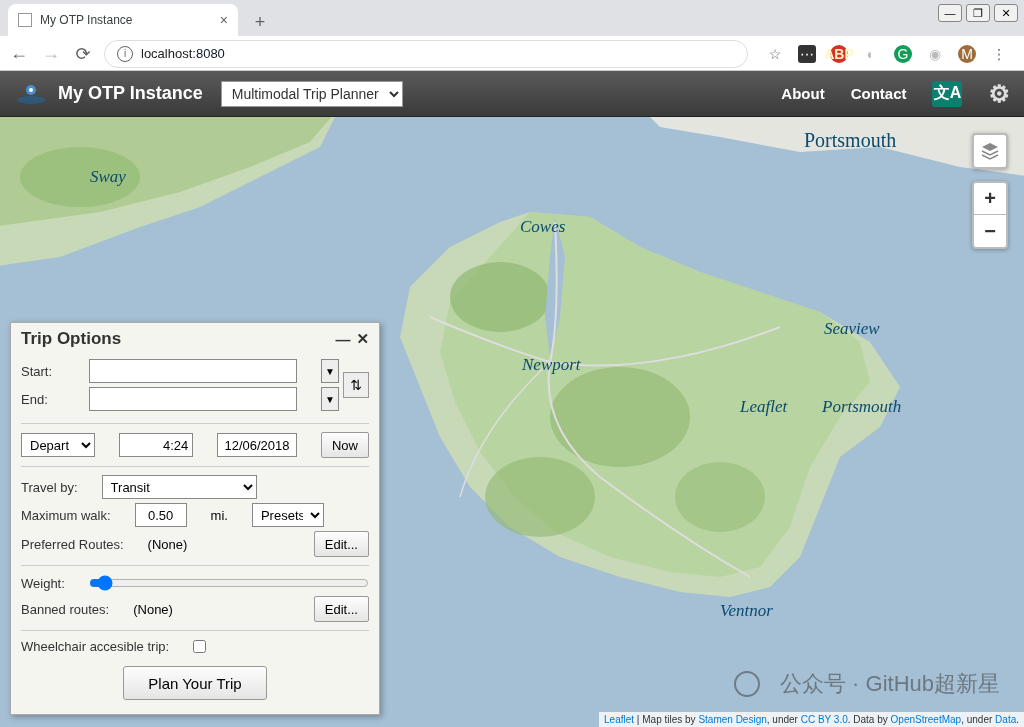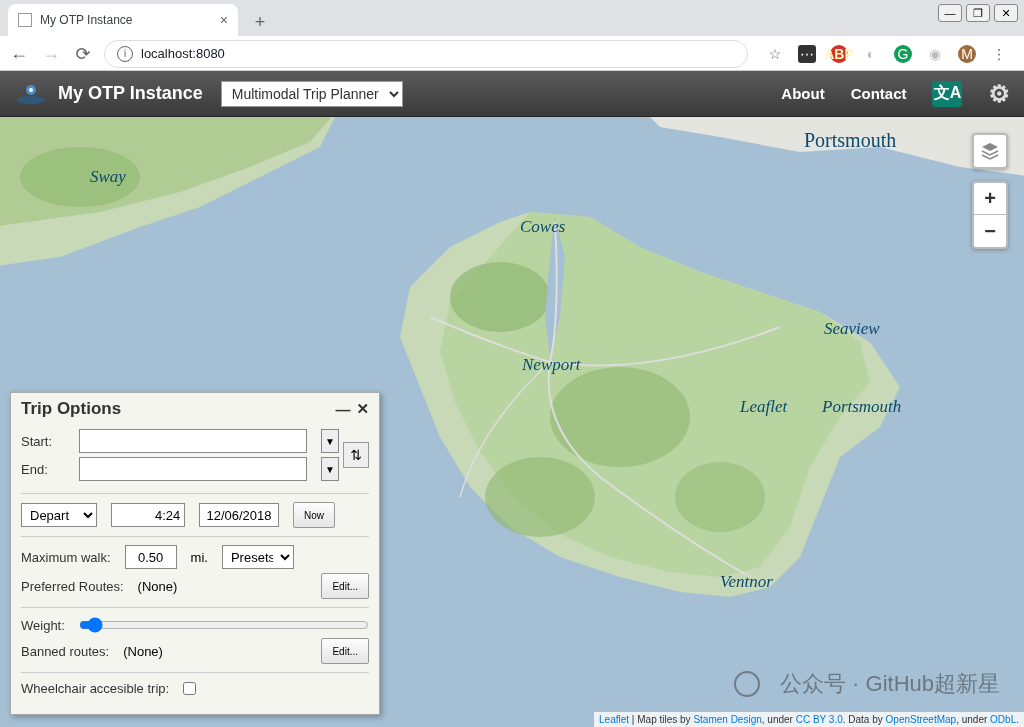--- a/index.html
+++ b/index.html
@@ -53,29 +53,29 @@
 .attribution a{color:#0078d4;text-decoration:none;}
 .watermark { position:absolute; bottom:28px; right:24px; font-size:22px; color:rgba(60,60,60,0.55); display:flex;align-items:center;gap:20px;}
 .watermark .wc-icon{width:26px;height:26px;border:2px solid rgba(60,60,60,0.5);border-radius:50%;position:relative;}
 
 
 .trip-panel { position:absolute; left:10px; bottom:12px; width:370px; background:#f5f5f0; border:1px solid #aaa; box-shadow:2px 2px 6px rgba(0,0,0,0.3); padding:6px 10px 14px;}
 .panel-head { display:flex; align-items:center; margin-bottom:6px;}
 .panel-title { font-size:17px; font-weight:bold; color:#333;}
 .panel-min, .panel-close { margin-left:6px; font-size:15px; font-weight:bold; color:#333; cursor:pointer;}
 .panel-min{margin-left:auto;}
-.row { display:flex; align-items:center; margin:4px 0; font-size:13px; gap:14px;}
+.row { display:flex; align-items:center; margin:4px 0; font-size:13px; gap:24px;}
 .row label{color:#333;}
 .loc-row label{width:44px;}
 .loc-input { flex:1; height:24px; border:1px solid #888; background:#fff;}
 .loc-dd { width:18px;height:24px;border:1px solid #888;background:#eee;display:flex;align-items:center;justify-content:center;font-size:10px;cursor:pointer;}
 .swap-btn { width:26px;height:26px;border:1px solid #999;background:#eee;display:flex;align-items:center;justify-content:center;margin-left:4px;cursor:pointer;font-size:14px;}
 .sel { height:24px;border:1px solid #888;background:#fff;font-size:13px;padding:0 4px;}
 .txt-input { height:24px;border:1px solid #888;background:#fff;font-size:13px;padding:0 4px;text-align:center;}
-.btn { height:26px;border:1px solid #999;background:linear-gradient(#fdfdfd,#e5e5e5);font-size:10px;padding:0 10px;cursor:pointer;border-radius:2px;}
+.btn { height:26px;border:1px solid #999;background:linear-gradient(#fdfdfd,#e5e5e5);font-size:13px;padding:0 10px;cursor:pointer;border-radius:2px;}
 .sep { height:1px;background:#ccc;margin:8px 0;}
 .slider-row input[type=range]{flex:1;height:18px;}
 .plan-btn { display:block;margin:12px auto 0;height:34px;padding:0 24px;font-size:15px;border:1px solid #999;background:linear-gradient(#fdfdfd,#e5e5e5);border-radius:3px;cursor:pointer;}
 .edit-btn{margin-left:auto;}
 </style>
 </head>
 <body>
 
 <div class="browser-chrome">
   <div class="tab-bar">
@@ -157,21 +157,21 @@
     <path d="M 430,200 Q 500,230 550,245 Q 650,260 780,210" stroke="#ddd" stroke-width="2" fill="none"></path>
     <path d="M 550,245 Q 480,310 460,380" stroke="#ddd" stroke-width="1.5" fill="none"></path>
   </svg>
   <div class="map-label" style="top:50px;left:90px;">Sway</div>
   <div class="map-label" style="top:12px;left:804px;font-size:20px;font-style:normal;font-weight:500;">Portsmouth</div>
   <div class="map-label" style="top:100px;left:520px;">Cowes</div>
   <div class="map-label" style="top:238px;left:522px;">Newport</div>
   <div class="map-label" style="top:202px;left:800px;margin-left:24px;">Seaview</div>
   <div class="map-label" style="top:280px;left:740px;">Leaflet</div>
   <div class="map-label" style="top:280px;left:822px;">Portsmouth</div>
-  <div class="map-label" style="top:455px;left:720px;">Ventnor</div>
+  <div class="map-label" style="top:484px;left:720px;">Ventnor</div>
 
   <div class="map-controls-tr">
     <div class="layers-btn">
       <svg width="20" height="20" viewBox="0 0 20 20">
           <path d="M10 2 L18 6 L10 10 L2 6 Z" fill="#888"></path>
           <path d="M2 10 L10 14 L18 10" stroke="#888" fill="none" stroke-width="1.5"></path>
           <path d="M2 14 L10 18 L18 14" stroke="#888" fill="none" stroke-width="1.5"></path>
         </svg>
     </div>
     <div class="zoom-ctrl">
@@ -179,21 +179,21 @@
       <div>−</div>
     </div>
   </div>
 
   <div class="watermark">
     <span class="wc-icon"></span>
     <span>公众号 · GitHub超新星</span>
   </div>
 
   <div class="attribution">
-    <a>Leaflet</a><span> | Map tiles by </span><a>Stamen Design</a><span>, under </span><a>CC BY 3.0</a><span>. Data by </span><a>OpenStreetMap</a><span>, under </span><a>ODbL</a><span>.</span>
+    <a>Leaflet</a><span> | Map tiles by </span><a>Stamen Design</a><span>, under </span><a>CC BY 3.0</a><span>. Data by </span><a>OpenStreetMap</a><span>, under </span><a>Data</a><span>.</span>
   </div>
 </div>
 
 <div class="trip-panel">
   <div class="panel-head">
     <span class="panel-title">Trip Options</span>
     <span class="panel-min">—</span>
     <span class="panel-close">✕</span>
   </div>
   <div style="display:flex;align-items:center;">
@@ -213,20 +213,24 @@
   </div>
   <div class="sep"></div>
   <div class="row">
     <select class="sel" style="width:76px;"><option>Depart</option></select>
     <input class="txt-input" style="width: 74px; padding-left: 43px;" value="4:24pm">
     <input class="txt-input" style="width: 80px;" value="12/06/2018">
     <button class="btn">Now</button>
   </div>
   <div class="sep"></div>
   <div class="row">
+    <label>Travel by:</label>
+    <select class="sel" style="width:155px;"><option>Transit</option></select>
+  </div>
+  <div class="row">
     <label>Maximum walk:</label>
     <input class="txt-input" style="width: 52px;" value="0.50">
     <span>mi.</span>
     <select class="sel" style="width:72px;"><option>Presets:</option></select>
   </div>
   <div class="row">
     <label>Preferred Routes:</label>
     <span>(None)</span>
     <button class="btn edit-btn">Edit...</button>
   </div>
@@ -238,13 +242,14 @@
   <div class="row">
     <label>Banned routes:</label>
     <span>(None)</span>
     <button class="btn edit-btn">Edit...</button>
   </div>
   <div class="sep"></div>
   <div class="row">
     <label>Wheelchair accesible trip:</label>
     <input type="checkbox" style="">
   </div>
+  <button class="plan-btn">Plan Your Trip</button>
 </div>
 
 </body></html>

